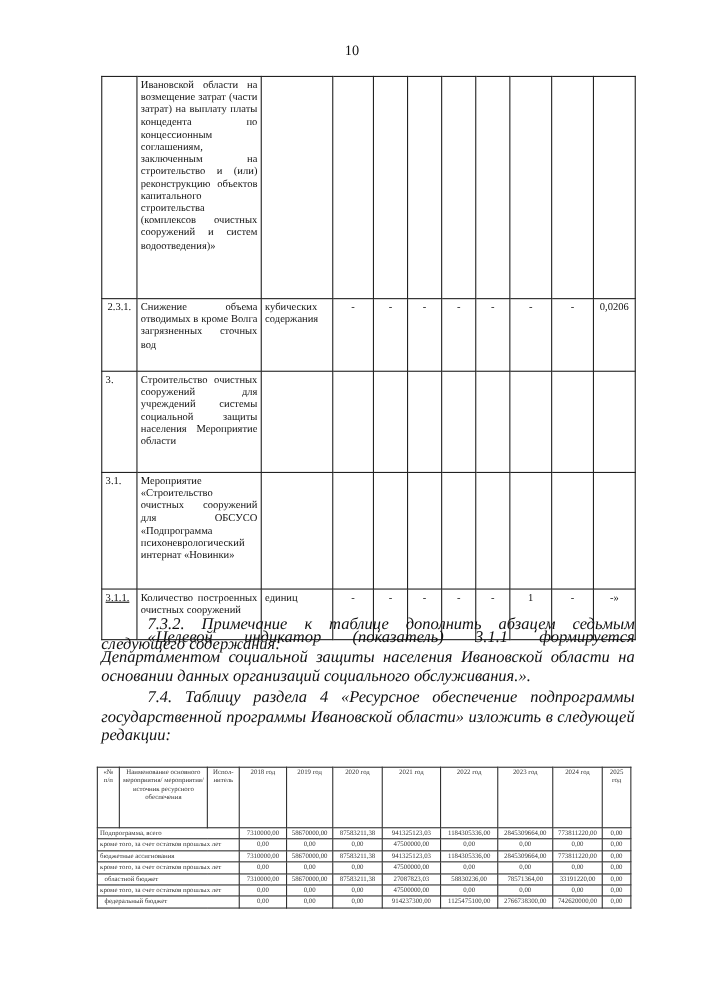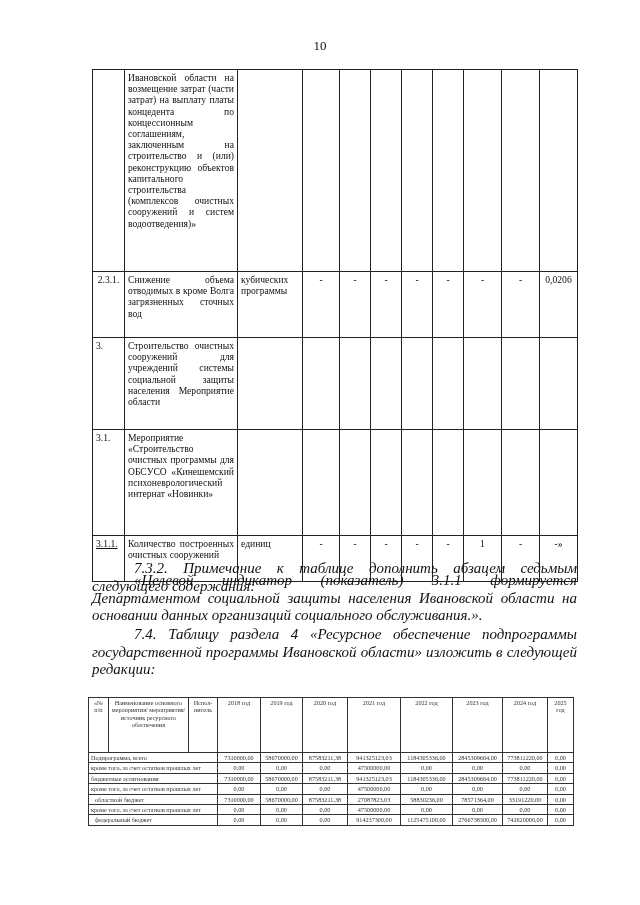--- a/index.html
+++ b/index.html
@@ -71,21 +71,21 @@
         <td class="c"></td>
         <td class="c"></td>
         <td class="c"></td>
         <td class="c"></td>
         <td class="c"></td>
         <td class="c"></td>
       </tr>
       <tr>
         <td style="height: 60px; text-align: center;">2.3.1.</td>
         <td class="desc">Снижение объема отводимых в кроме Волга загрязненных сточных вод</td>
-        <td>кубических программы</td>
+        <td>кубических содержания</td>
         <td class="c">-</td>
         <td class="c">-</td>
         <td class="c">-</td>
         <td class="c">-</td>
         <td class="c">-</td>
         <td class="c">-</td>
         <td class="c">-</td>
         <td class="c">0,0206</td>
       </tr>
       <tr>
@@ -96,21 +96,21 @@
         <td class="c"></td>
         <td class="c"></td>
         <td class="c"></td>
         <td class="c"></td>
         <td class="c"></td>
         <td class="c"></td>
         <td class="c"></td>
       </tr>
       <tr>
         <td style="height: 100px;">3.1.</td>
-        <td class="desc">Мероприятие «Строительство очистных программы для ОБСУСО «Кинешемский психоневрологический интернат «Новинки»</td>
+        <td class="desc">Мероприятие «Строительство очистных сооружений для ОБСУСО «Подпрограмма психоневрологический интернат «Новинки»</td>
         <td></td>
         <td class="c"></td>
         <td class="c"></td>
         <td class="c"></td>
         <td class="c"></td>
         <td class="c"></td>
         <td class="c"></td>
         <td class="c"></td>
         <td class="c"></td>
       </tr>

